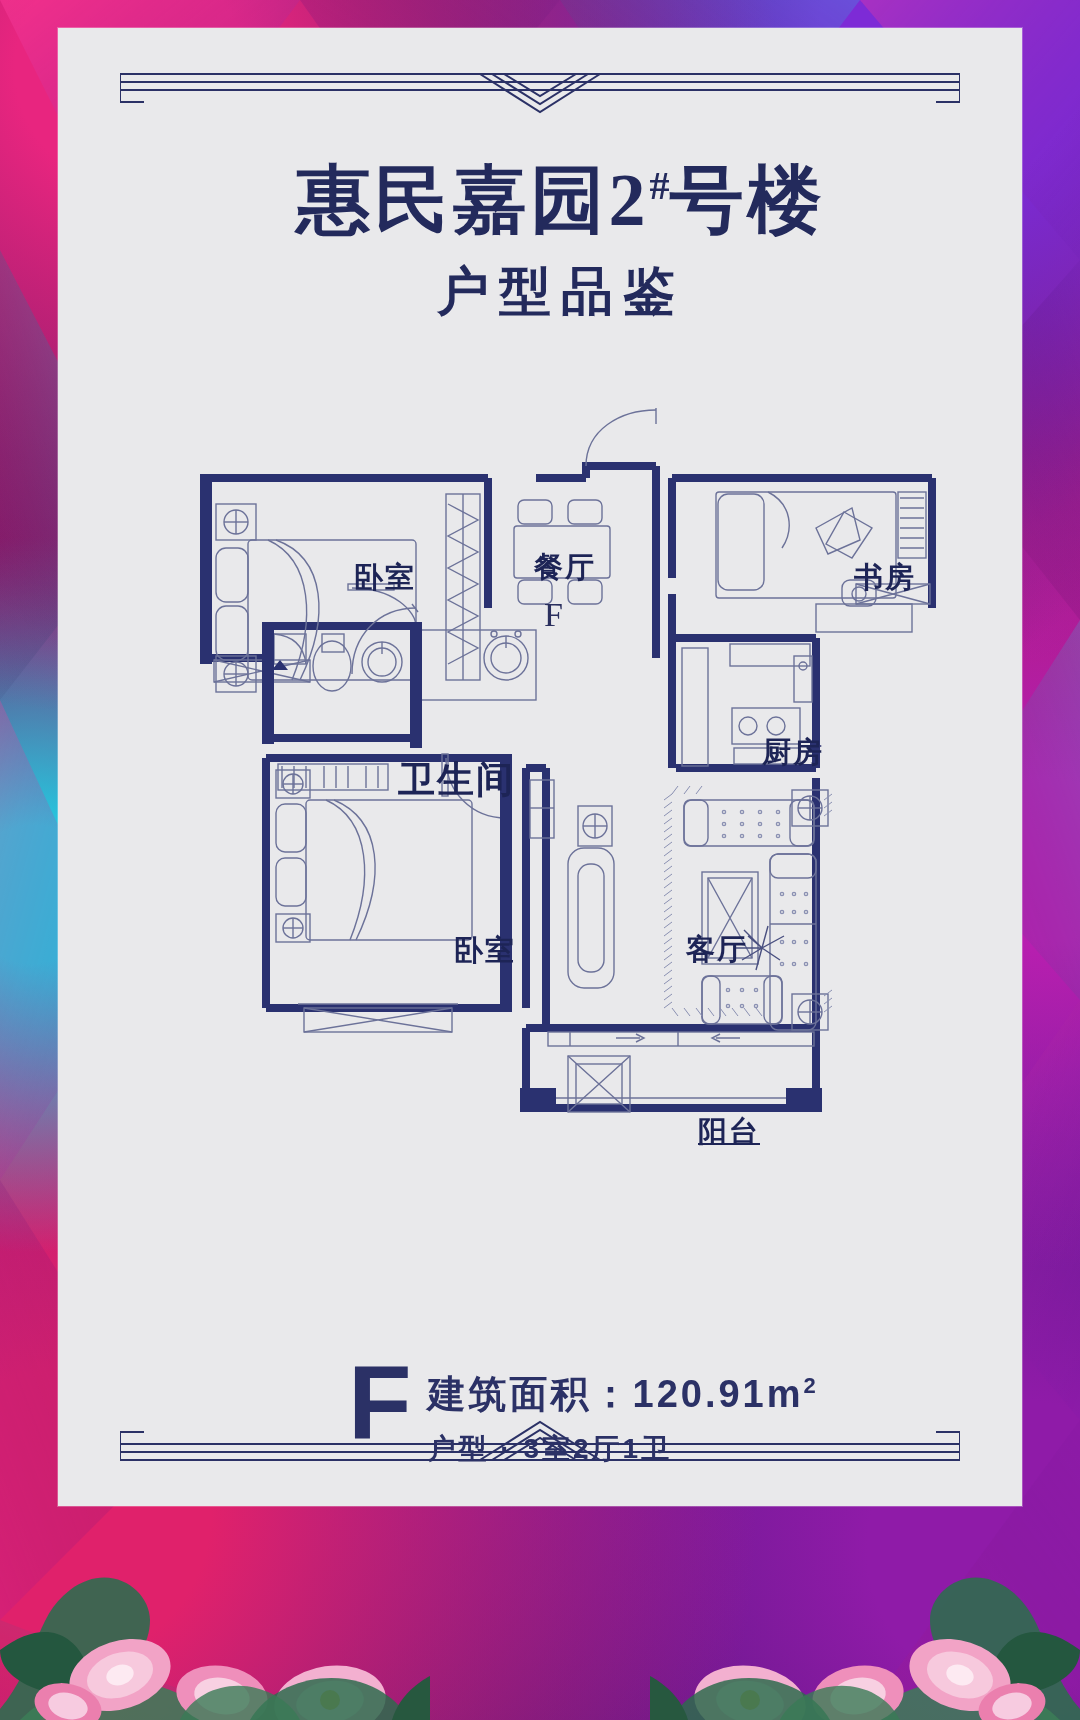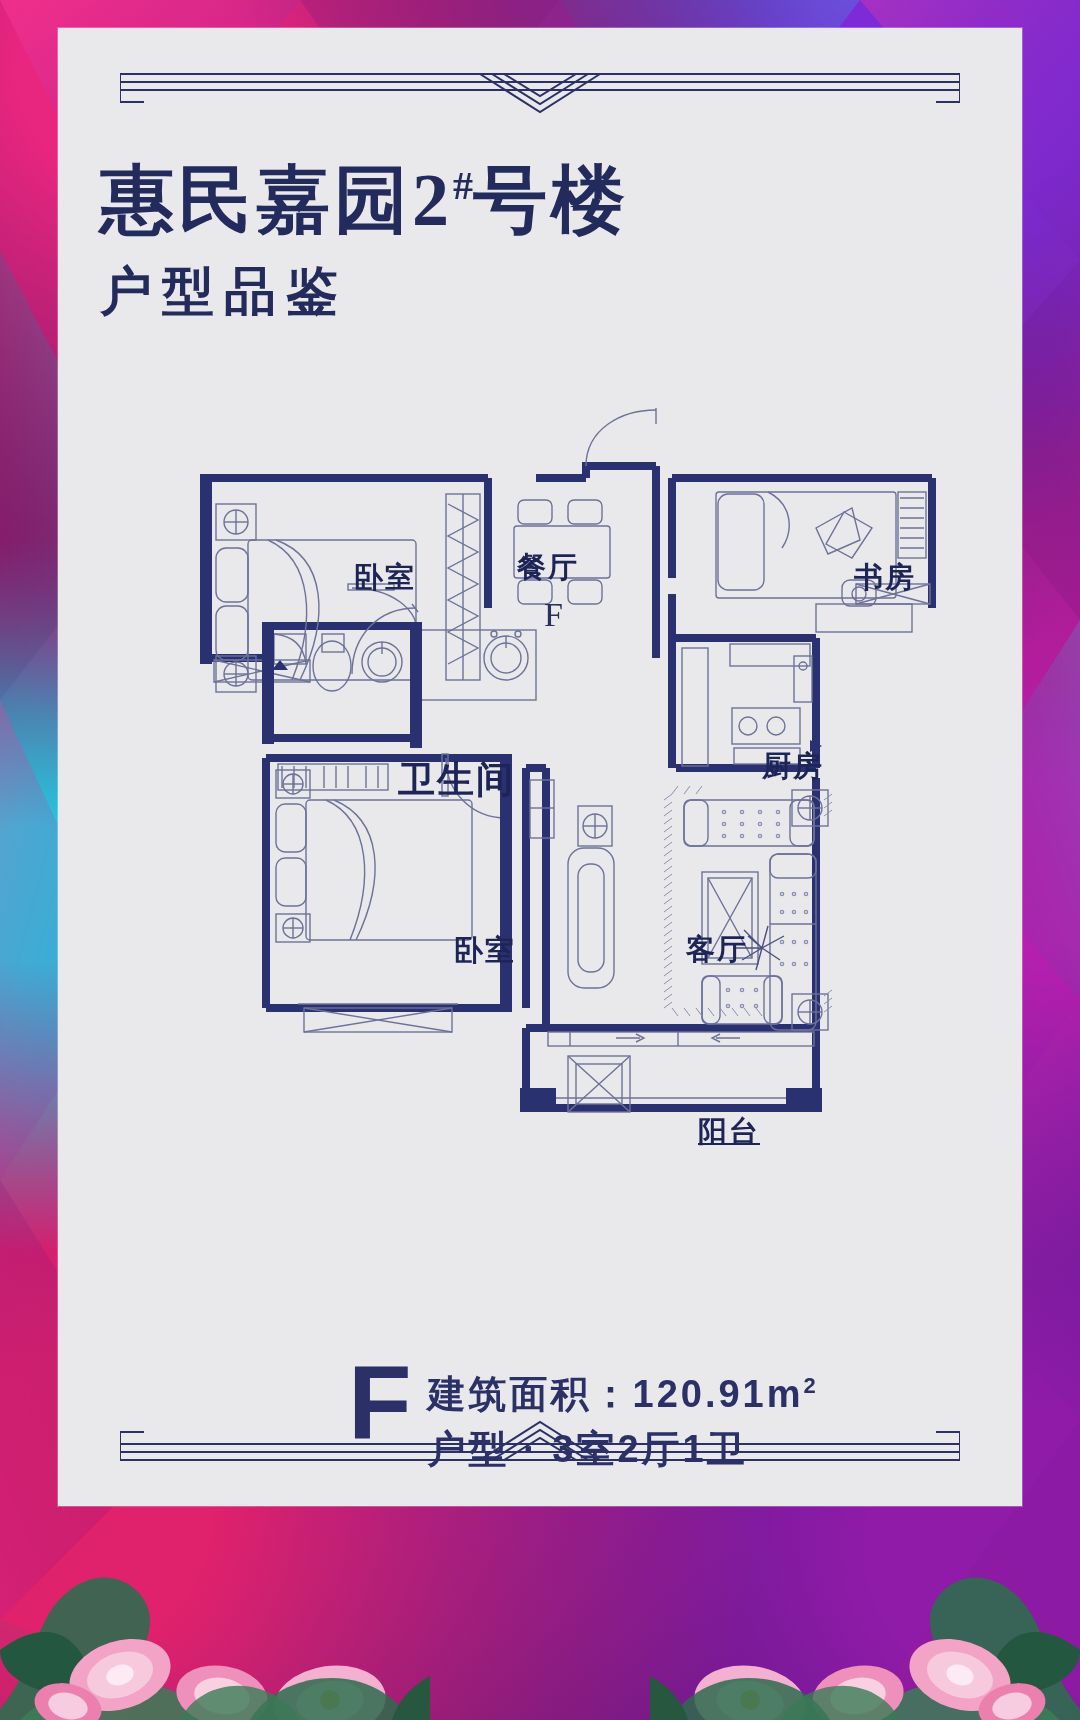--- a/index.html
+++ b/index.html
@@ -31,21 +31,21 @@
   #card{
     position:absolute;left:58px;top:28px;width:964px;height:1478px;
     background:#e9e9eb;
     box-shadow:0 0 0 1px rgba(255,255,255,.25);
   }
   
   .deco{position:absolute;left:62px;width:840px;height:56px;}
   .deco.top{top:40px;}
   .deco.bottom{bottom:40px;transform:scaleY(-1);}
   
-  #title-wrap{position:absolute;left:0;right:0;top:130px;text-align:left;margin-left:42px;}
+  #title-wrap{position:absolute;left:0;right:0;top:130px;text-align:center;margin-left:42px;}
   .title-main{
     font-family:"Liberation Serif", serif;
     font-weight:bold;color:#232a5c;font-size:74px;letter-spacing:4px;
     line-height:1.15;white-space:nowrap;
   }
   .title-main .sharp{font-size:40px;vertical-align:super;letter-spacing:0;}
   .title-sub{
     font-family:"Liberation Serif", serif;
     font-weight:bold;color:#232a5c;font-size:52px;letter-spacing:10px;
     margin-top:14px;
@@ -69,21 +69,21 @@
     color:#2b3166;font-family:"Liberation Sans", sans-serif;font-weight:bold;
     font-size:104px;line-height:96px;letter-spacing:0;margin-right:16px;
     margin-top:-4px;
   }
   #spec .lines{padding-top:4px;}
   #spec .l1,#spec .l2{
     color:#2b3166;font-weight:bold;font-family:"Liberation Sans", sans-serif;
     white-space:nowrap;
   }
   #spec .l1{font-size:38px;letter-spacing:3px;line-height:48px;}
-  #spec .l2{font-size:38px;letter-spacing:3px;line-height:50px;margin-top:6px;}
+  #spec .l2{font-size:28px;letter-spacing:3px;line-height:50px;margin-top:6px;}
   #spec .sup{font-size:22px;vertical-align:super;}
   #spec .num{font-family:"Liberation Sans", sans-serif;}
 </style>
 </head>
 <body>
 
 <div id="poster">
 
   <div class="bg-base"></div>
 
@@ -425,24 +425,24 @@
           <rect x="404" y="680" width="36" height="24"></rect>
           <rect x="670" y="680" width="36" height="24"></rect>
           <rect x="84" y="66" width="12" height="190"></rect>
           <rect x="146" y="214" width="12" height="122"></rect>
           <rect x="294" y="214" width="12" height="126"></rect>
           <rect x="384" y="346" width="12" height="258"></rect>
         </g>
       </svg>
 
       <div class="rlabel" style="left:238px;top:150px;">卧室</div>
-      <div class="rlabel" style="left:401px;top:140px;">餐厅</div>
+      <div class="rlabel" style="left:418px;top:140px;">餐厅</div>
       <div class="rlabel" style="left:738px;top:150px;">书房</div>
       <div class="rlabel small" style="left:282px;top:347px;">卫生间</div>
-      <div class="rlabel" style="left:646px;top:339px;">厨房</div>
+      <div class="rlabel" style="left:646px;top:325px;">厨房</div>
       <div class="rlabel" style="left:338px;top:523px;">卧室</div>
       <div class="rlabel" style="left:570px;top:522px;">客厅</div>
       <div class="rlabel" style="left:582px;top:704px;text-decoration:underline;">阳台</div>
 
       <div class="fmark" style="left:428px;top:188px;">F</div>
     </div>
 
     <div id="spec">
       <div class="bigF">F</div>
       <div class="lines">

